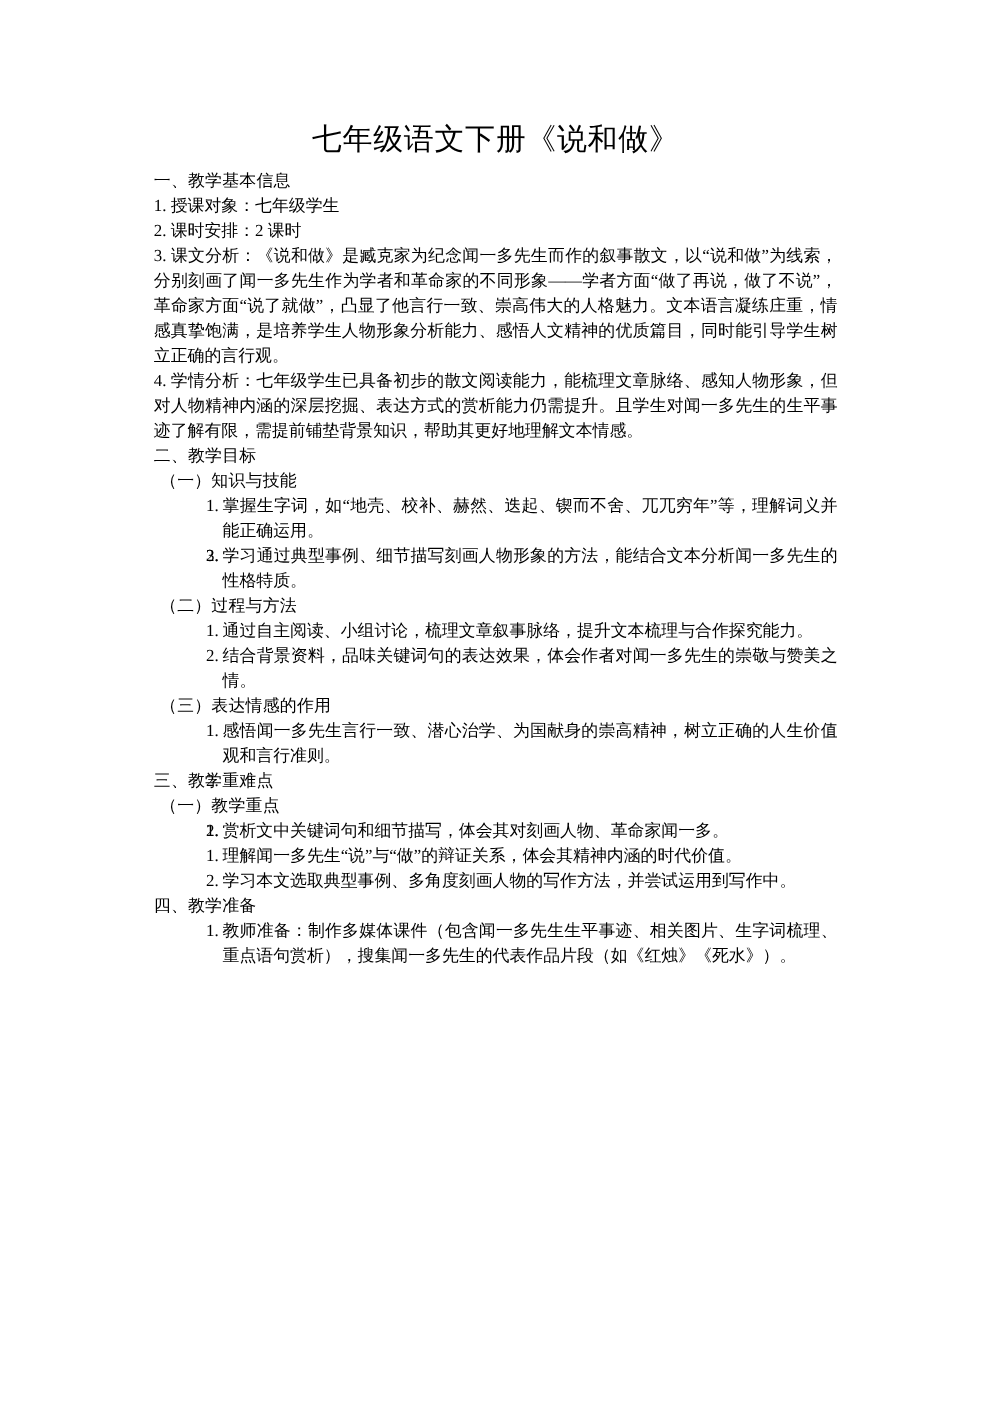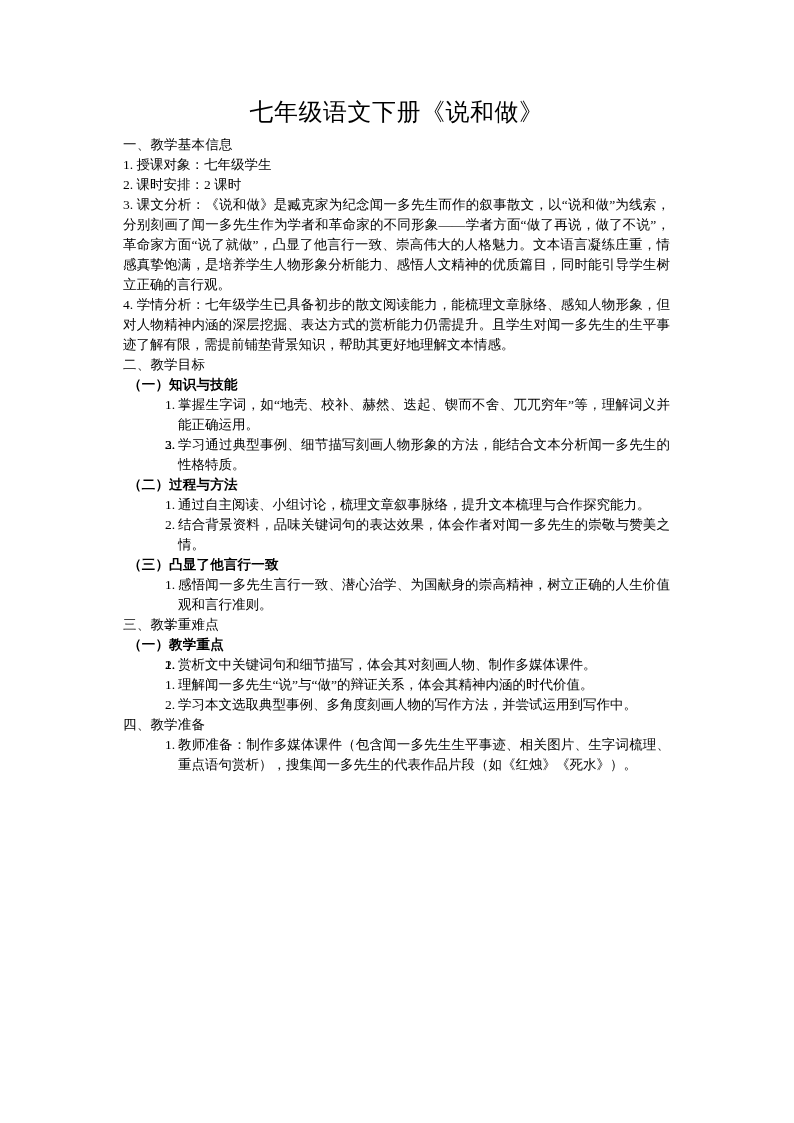--- a/index.html
+++ b/index.html
@@ -35,21 +35,21 @@
   .section-head {
     font-size: 13.5px;
     line-height: 20px;
     font-weight: normal;
     margin: 0;
     letter-spacing: 0.2px;
   }
   .sub-head {
     font-size: 13.5px;
     line-height: 20px;
-    font-weight: bold;
+    font-weight: normal;
     margin: 0;
     padding-left: 5px;
     letter-spacing: 0.2px;
   }
   .para {
     font-size: 13.5px;
     line-height: 20px;
     margin: 0;
     text-align: justify;
     text-justify: inter-ideograph;
@@ -100,30 +100,30 @@
       <ol class="num-list">
         <li><span class="marker">1.</span><span>掌握生字词，如“地壳、校补、赫然、迭起、锲而不舍、兀兀穷年”等，理解词义并能正确运用。</span></li>
         <li><span class="marker">2.</span></li>
         <li><span class="marker">3.</span><span>学习通过典型事例、细节描写刻画人物形象的方法，能结合文本分析闻一多先生的性格特质。</span></li>
       </ol>
       <div class="sub-head">（二）过程与方法</div>
       <ol class="num-list">
         <li><span class="marker">1.</span><span>通过自主阅读、小组讨论，梳理文章叙事脉络，提升文本梳理与合作探究能力。</span></li>
         <li><span class="marker">2.</span><span>结合背景资料，品味关键词句的表达效果，体会作者对闻一多先生的崇敬与赞美之情。</span></li>
       </ol>
-      <div class="sub-head">（三）凸显了他言行一致</div>
+      <div class="sub-head">（三）表达情感的作用</div>
       <ol class="num-list">
         <li><span class="marker">1.</span><span>感悟闻一多先生言行一致、潜心治学、为国献身的崇高精神，树立正确的人生价值观和言行准则。</span></li>
         <li><span class="marker">2.</span></li>
       </ol>
       <div class="section-head">三、教学重难点</div>
       <div class="sub-head">（一）教学重点</div>
       <ol class="num-list">
         <li><span class="marker">1.</span></li>
-        <li><span class="marker">2.</span><span>赏析文中关键词句和细节描写，体会其对刻画人物、制作多媒体课件。</span></li>
+        <li><span class="marker">2.</span><span>赏析文中关键词句和细节描写，体会其对刻画人物、革命家闻一多。</span></li>
       </ol>
       <ol class="num-list">
         <li><span class="marker">1.</span><span>理解闻一多先生“说”与“做”的辩证关系，体会其精神内涵的时代价值。</span></li>
         <li><span class="marker">2.</span><span>学习本文选取典型事例、多角度刻画人物的写作方法，并尝试运用到写作中。</span></li>
       </ol>
       <div class="section-head">四、教学准备</div>
       <ol class="num-list">
         <li><span class="marker">1.</span><span>教师准备：制作多媒体课件（包含闻一多先生生平事迹、相关图片、生字词梳理、重点语句赏析），搜集闻一多先生的代表作品片段（如《红烛》《死水》）。</span></li>
       </ol>
     </div>

